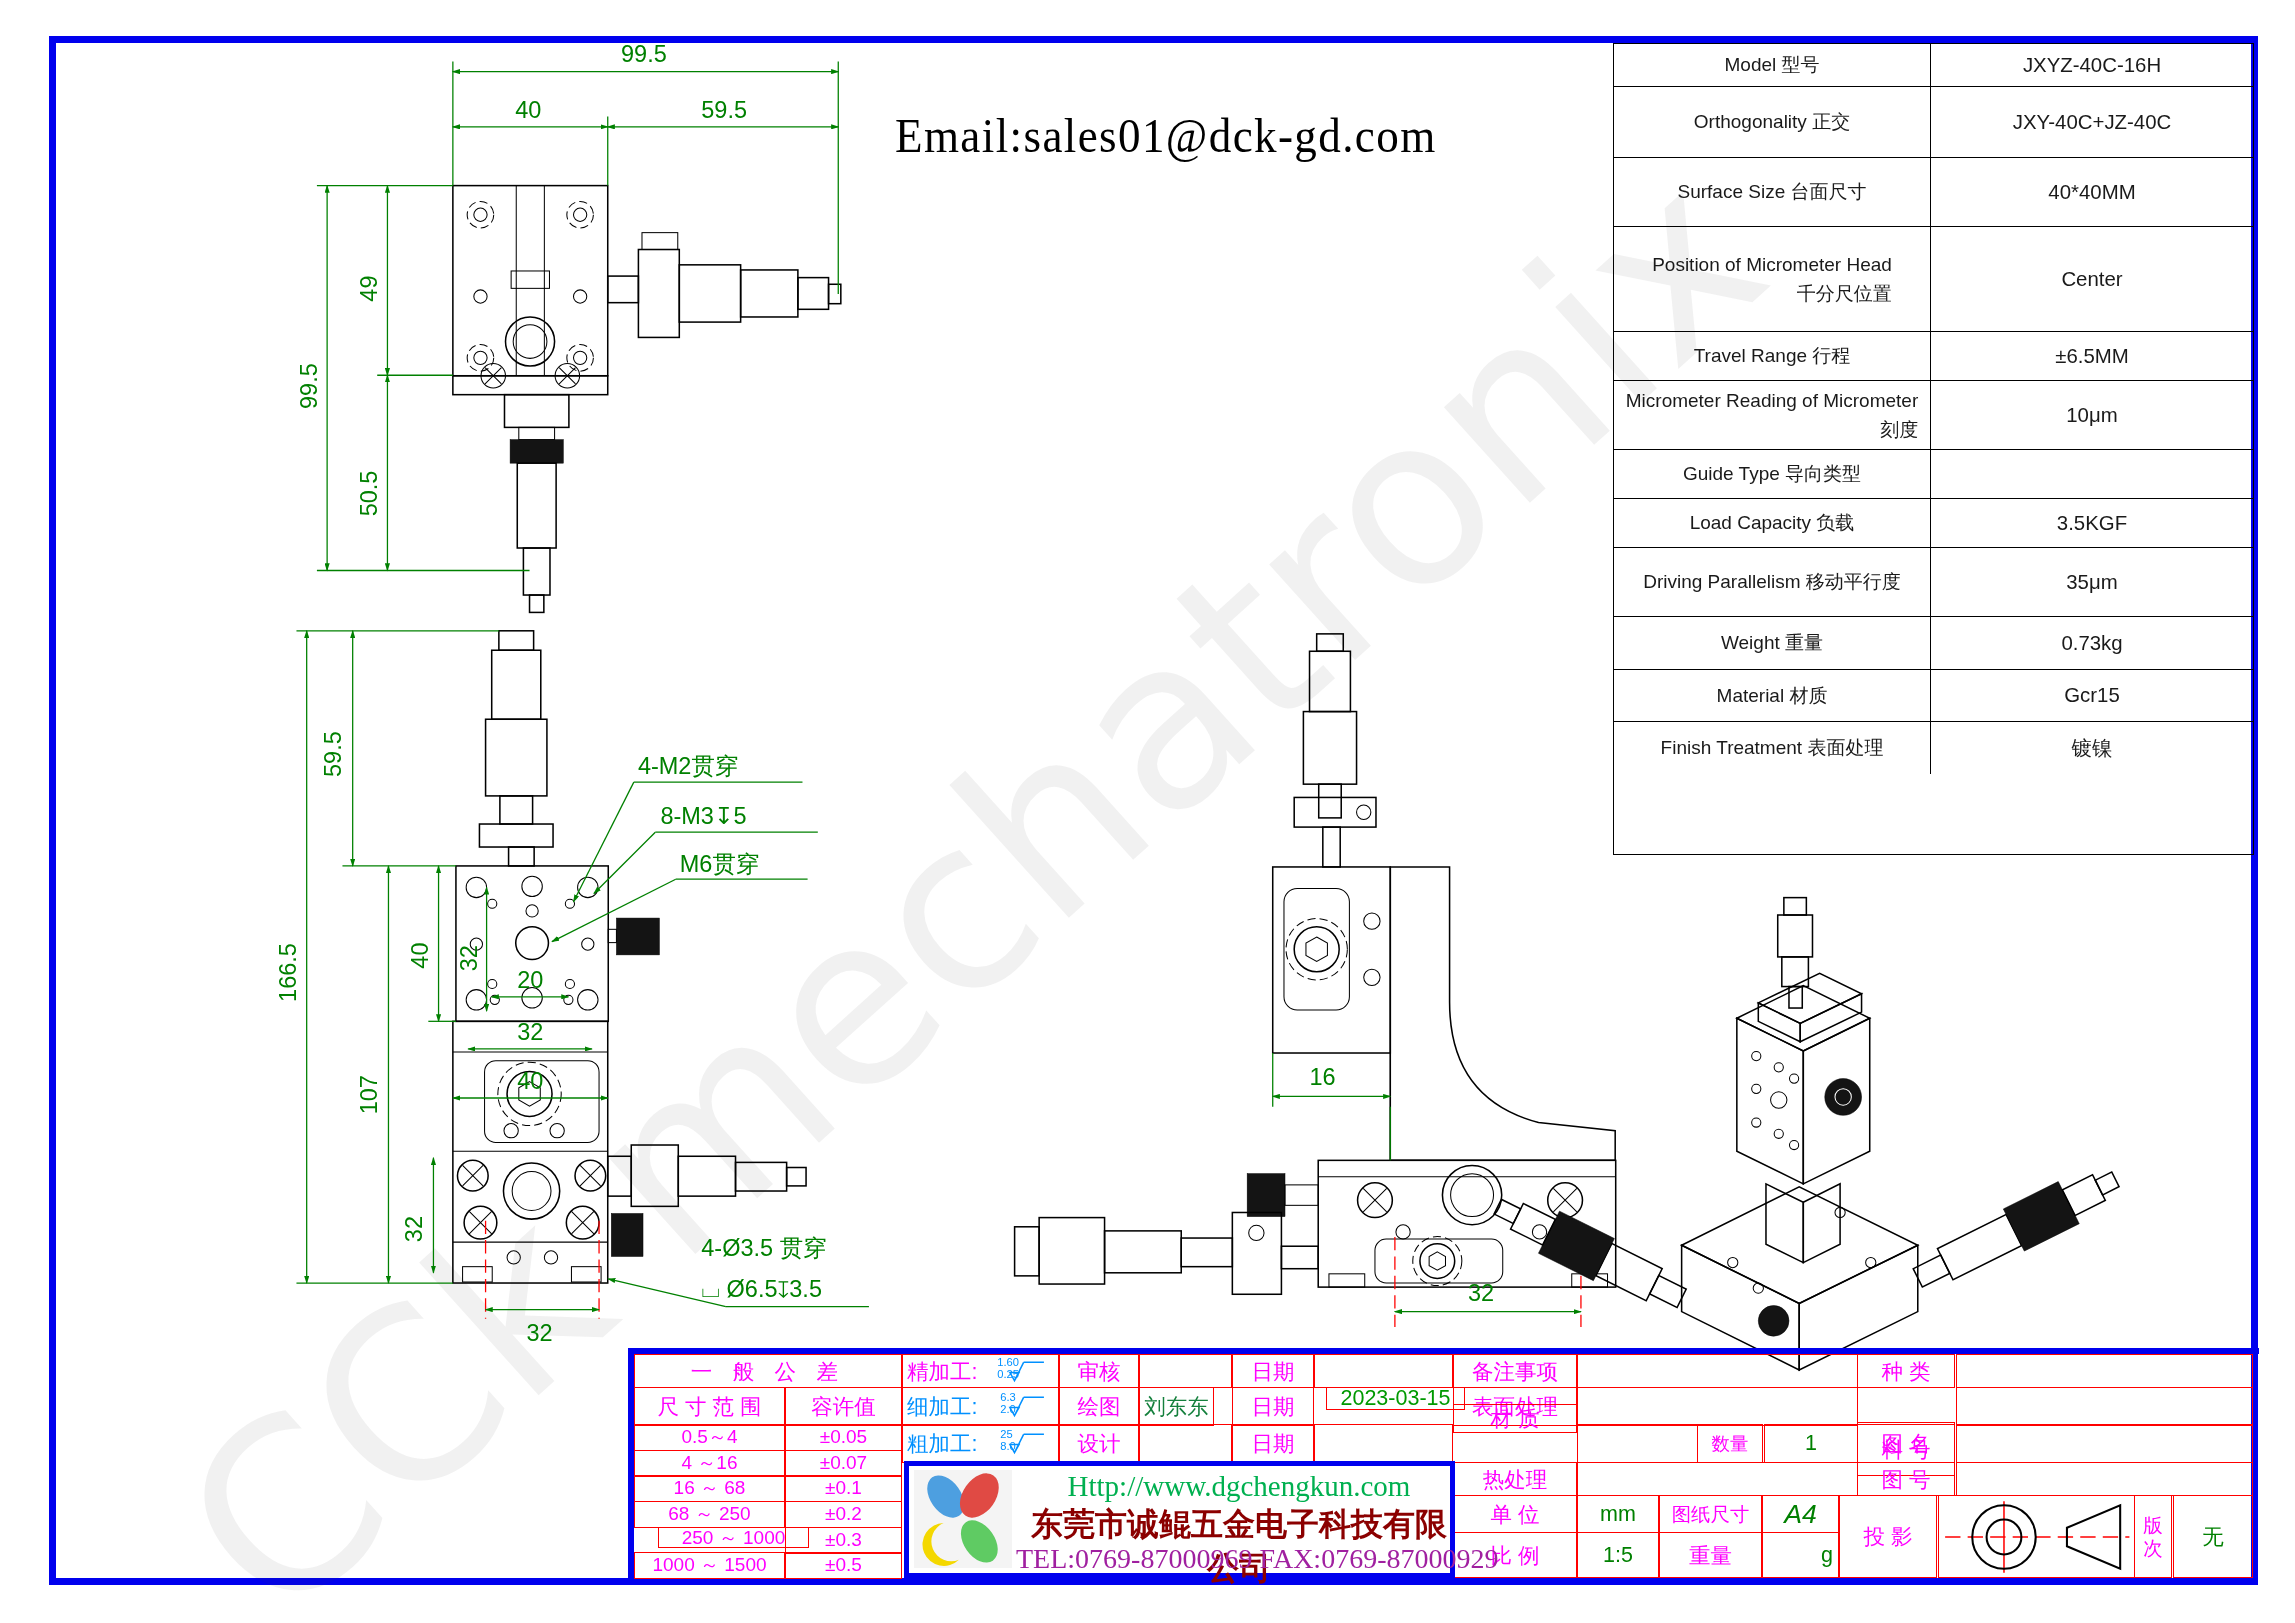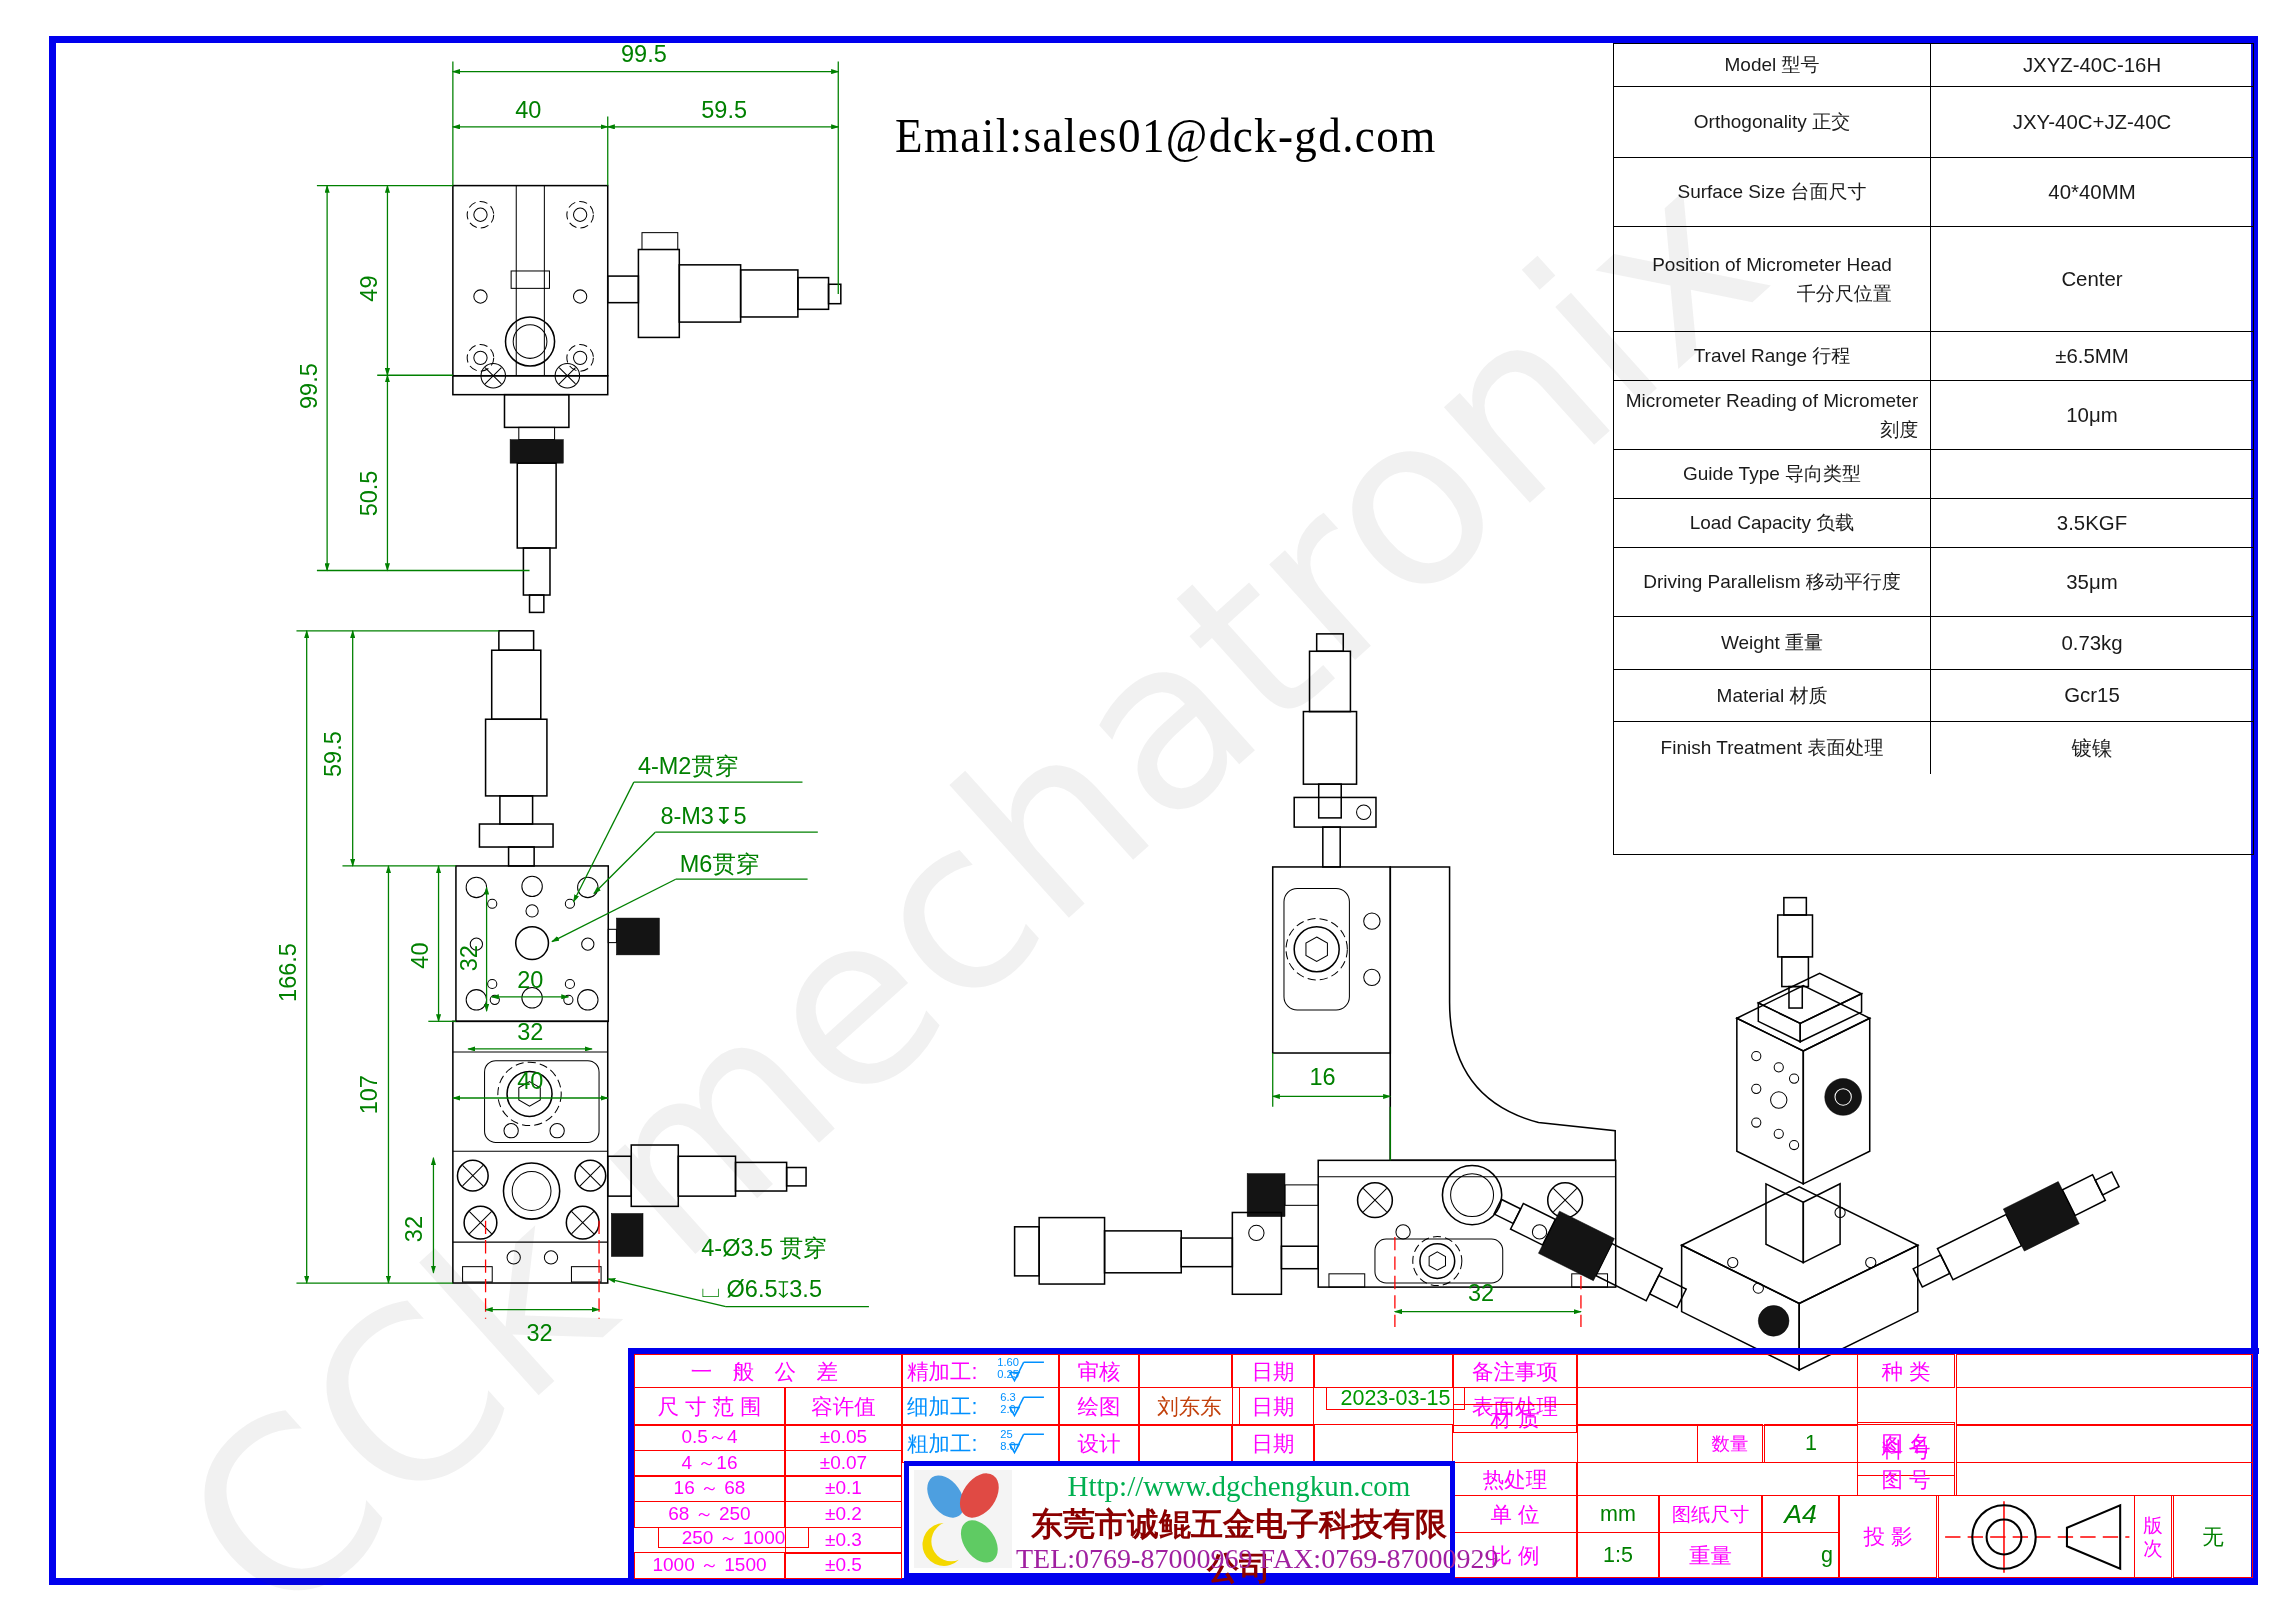--- a/index.html
+++ b/index.html
@@ -438,21 +438,21 @@
       <text x="34" y="42" style="font:22px 'Liberation Sans';fill:#0090ff">8.0</text>
       <path d="M80,12 h40 M80,12 L62,48 M62,48 l-9,-16 h18 z" stroke="#0090ff" stroke-width="3" fill="none"></path>
     </svg>
   </div>
 
   <div class="cell" style="left:1059px;top:1354px;width:80px;height:34px">审核</div>
   <div class="cell" style="left:1139px;top:1354px;width:93px;height:34px"></div>
   <div class="cell" style="left:1232px;top:1354px;width:82px;height:34px">日期</div>
   <div class="cell" style="left:1314px;top:1354px;width:139px;height:34px"></div>
   <div class="cell" style="left:1059px;top:1387px;width:80px;height:39px">绘图</div>
-  <div class="cell" style="left:1139px;top:1387px;width:101px;height:39px;color:#c2410c">刘东东</div>
+  <div class="cell" style="left:1139px;top:1387px;width:75px;height:39px;color:#15803d">刘东东</div>
   <div class="cell" style="left:1232px;top:1387px;width:82px;height:39px">日期</div>
   <div class="cell" style="left:1326px;top:1387px;width:139px;height:23px;color:#009900">2023-03-15</div>
   <div class="cell" style="left:1059px;top:1424px;width:80px;height:39px">设计</div>
   <div class="cell" style="left:1139px;top:1424px;width:93px;height:39px"></div>
   <div class="cell" style="left:1232px;top:1424px;width:82px;height:39px">日期</div>
   <div class="cell" style="left:1314px;top:1424px;width:139px;height:39px"></div>
 
   <div class="cell" style="left:1453px;top:1354px;width:124px;height:34px">备注事项</div>
   <div class="cell" style="left:1577px;top:1354px;width:281px;height:34px"></div>
   <div class="cell" style="left:1857px;top:1354px;width:98px;height:34px">种  类</div>

